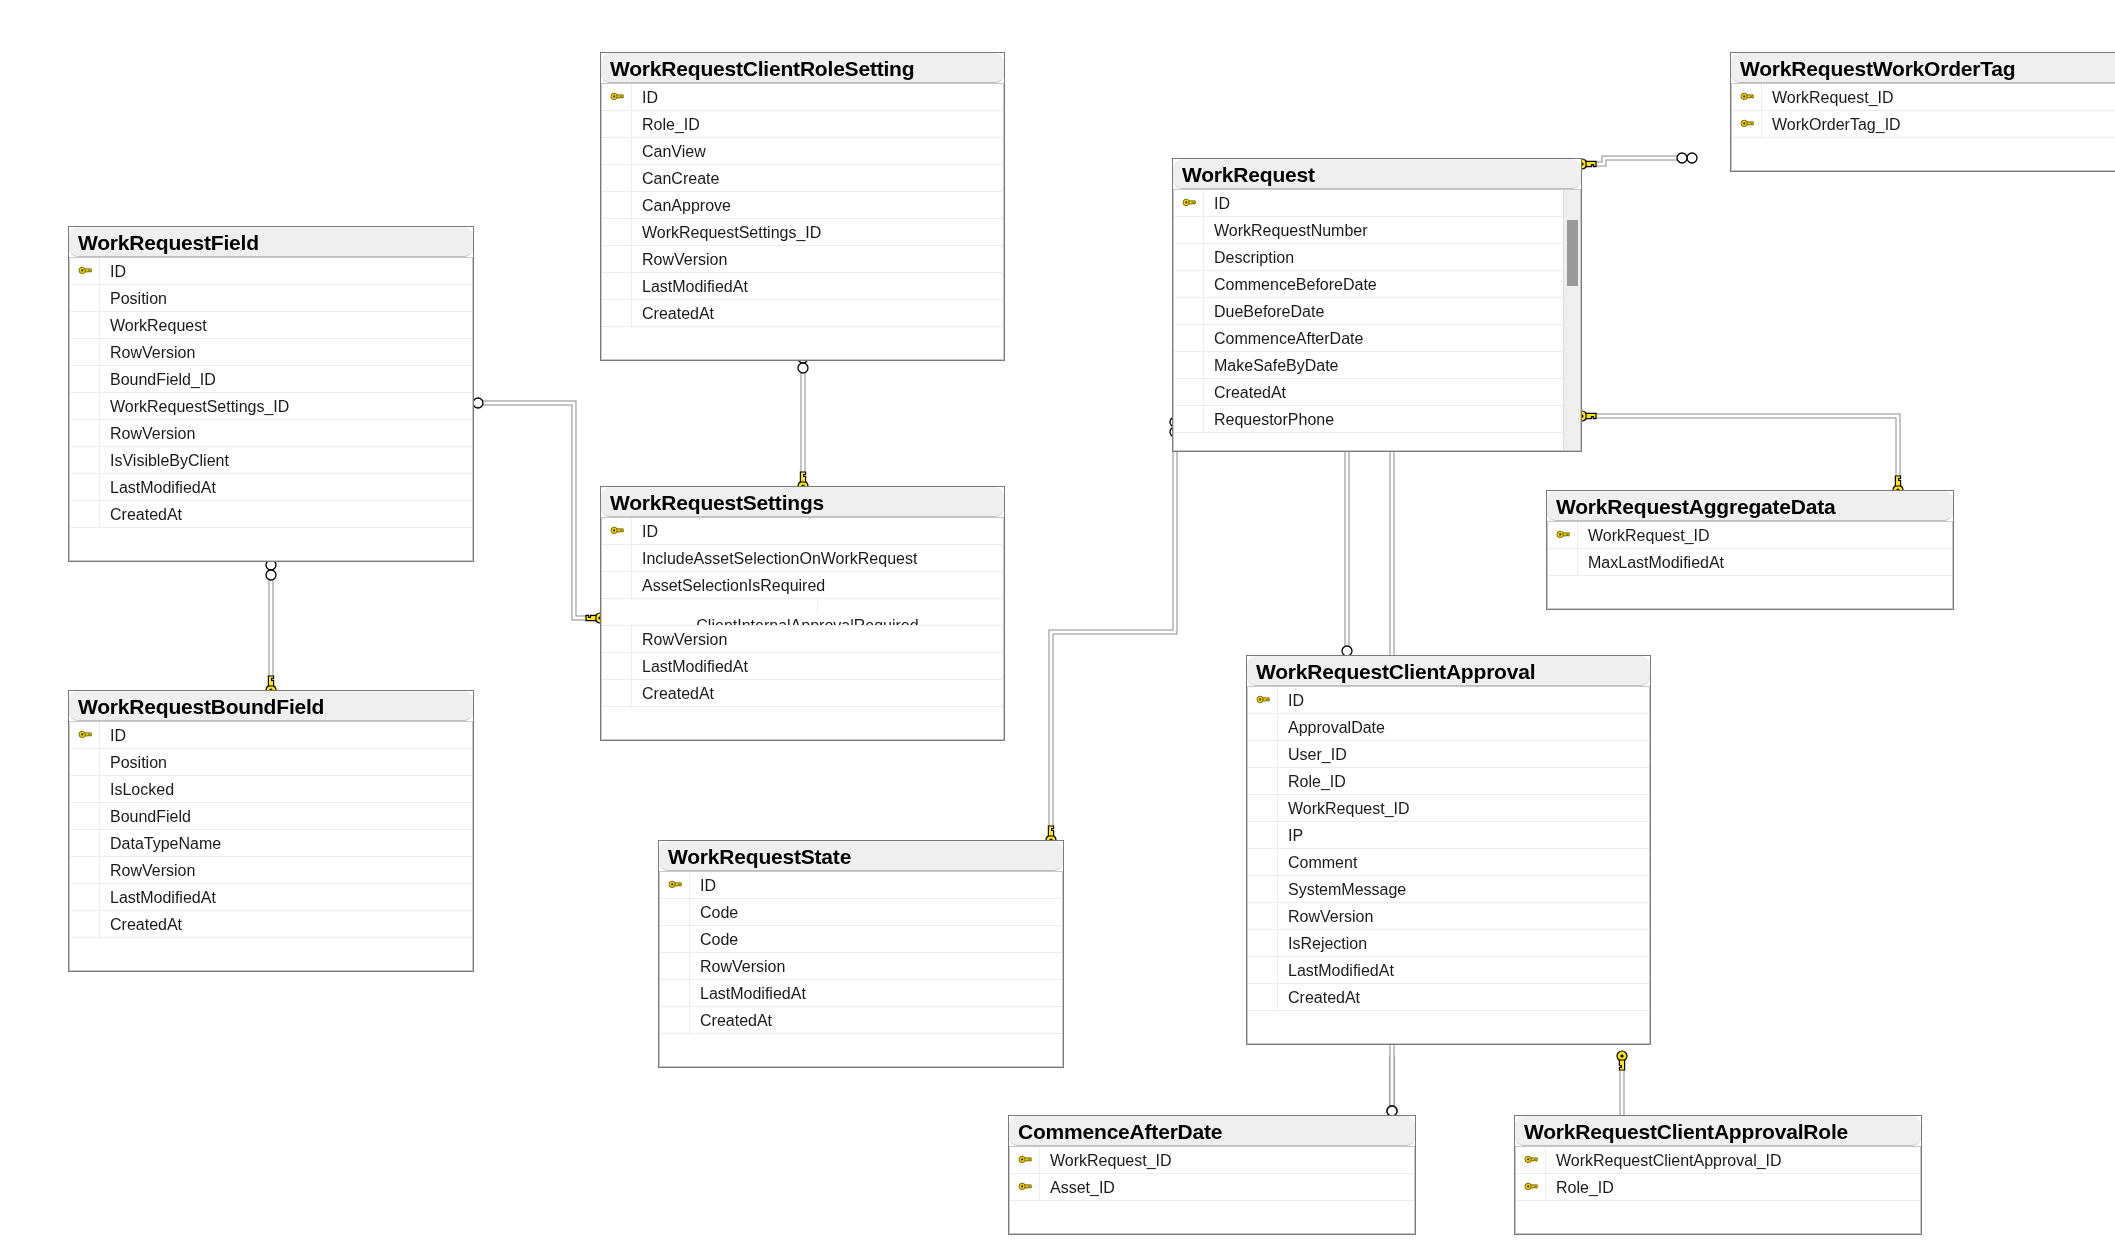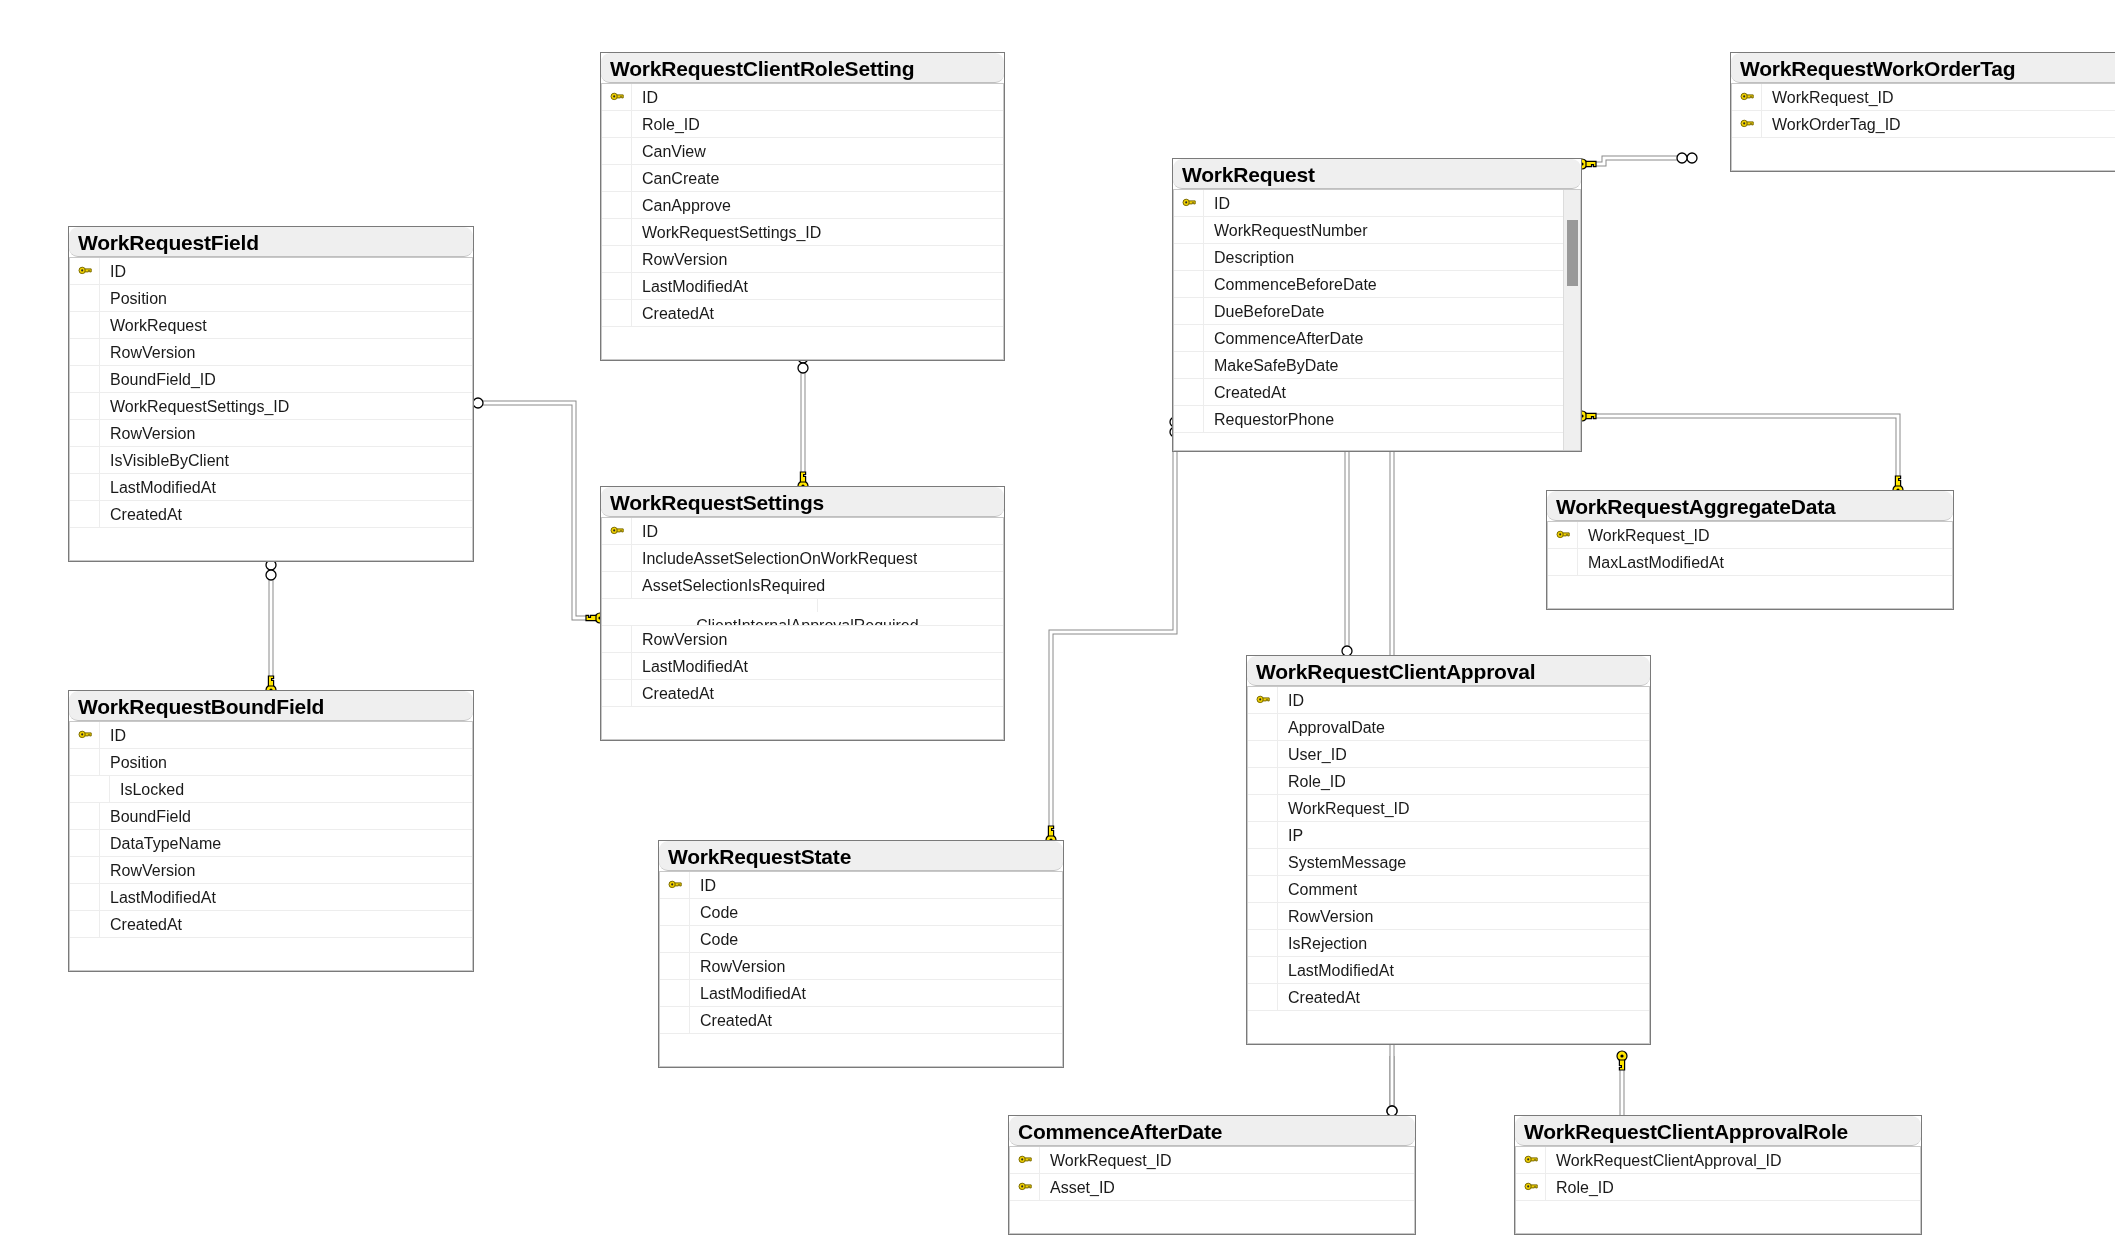--- a/index.html
+++ b/index.html
@@ -479,28 +479,28 @@
             <div class="row" style="height: 27px;">
               <div class="row-gutter"></div>
               <div class="row-name" style="line-height: 27px;">WorkRequest_ID</div>
             </div>
             <div class="row" style="height: 27px;">
               <div class="row-gutter"></div>
               <div class="row-name" style="line-height: 27px;">IP</div>
             </div>
             <div class="row" style="height: 27px;">
               <div class="row-gutter"></div>
+              <div class="row-name" style="line-height: 27px;">Comment</div>
+            </div>
+            <div class="row" style="height: 27px;">
+              <div class="row-gutter"></div>
               <div class="row-name" style="line-height: 27px;">SystemMessage</div>
             </div>
             <div class="row" style="height: 27px;">
               <div class="row-gutter"></div>
-              <div class="row-name" style="line-height: 27px;">Comment</div>
-            </div>
-            <div class="row" style="height: 27px;">
-              <div class="row-gutter"></div>
               <div class="row-name" style="line-height: 27px;">RowVersion</div>
             </div>
             <div class="row" style="height: 27px;">
               <div class="row-gutter"></div>
               <div class="row-name" style="line-height: 27px;">IsRejection</div>
             </div>
             <div class="row" style="height: 27px;">
               <div class="row-gutter"></div>
               <div class="row-name" style="line-height: 27px;">LastModifiedAt</div>
             </div>
@@ -527,21 +527,21 @@
                   <circle cx="5.2" cy="6.4" r="1.05" fill="#2b2b2b"></circle>
                   <path d="M8.1,4.9 L14.2,4.9 L14.2,7.9 L12.6,7.9 L12.6,6.4 L11.4,6.4 L11.4,7.9 L8.1,7.9 Z" fill="#f2d200" stroke="#7a6a00" stroke-width="1" stroke-linejoin="miter"></path>
                 </svg>
               </div>
               <div class="row-name" style="line-height: 27px;">ID</div>
             </div>
             <div class="row" style="height: 27px;">
               <div class="row-gutter"></div>
               <div class="row-name" style="line-height: 27px;">Position</div>
             </div>
-            <div class="row" style="height: 27px; padding-left: 10px;">
+            <div class="row" style="height: 27px;">
               <div class="row-gutter"></div>
               <div class="row-name" style="line-height: 27px;">IsLocked</div>
             </div>
             <div class="row" style="height: 27px;">
               <div class="row-gutter"></div>
               <div class="row-name" style="line-height: 27px;">BoundField</div>
             </div>
             <div class="row" style="height: 27px;">
               <div class="row-gutter"></div>
               <div class="row-name" style="line-height: 27px;">DataTypeName</div>

